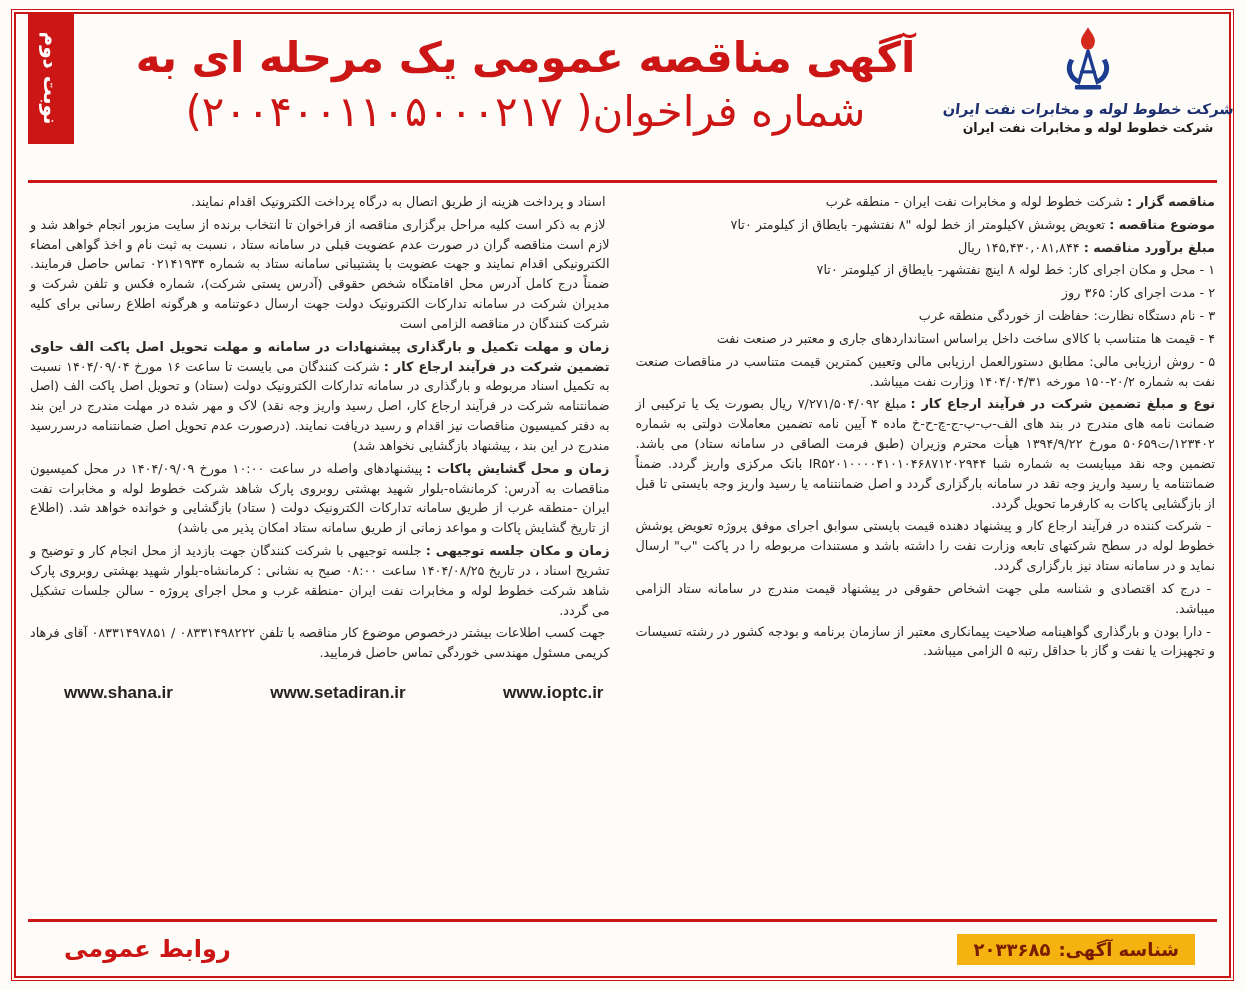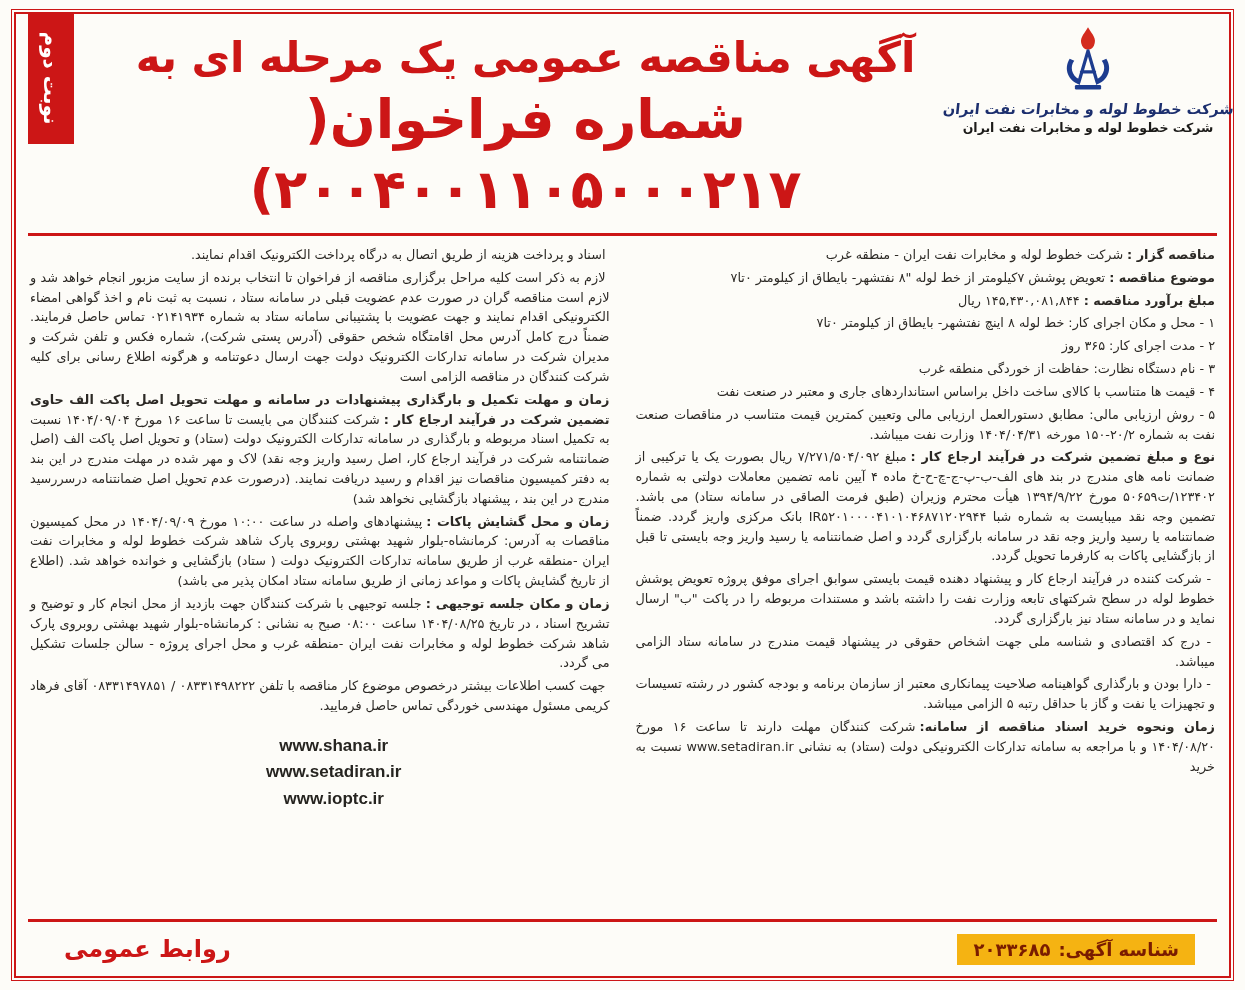--- a/index.html
+++ b/index.html
@@ -20,31 +20,31 @@
     background:#cc1616;color:#fff;display:flex;align-items:center;justify-content:center;z-index:3;
   }
   .notice-banner span{transform:rotate(90deg);white-space:nowrap;font-weight:bold;font-size:20px;letter-spacing:1px;}
   
   .header{display:flex;align-items:flex-start;border-bottom:3px solid #cc1616;padding:6px 4px 8px 60px;min-height:148px;}
   .logo-block{width:250px;display:flex;flex-direction:column;align-items:center;gap:3px;padding-top:2px;}
   .calligraphy{color:#1c2f6e;font-weight:bold;font-size:14.5px;transform:skewX(-6deg);white-space:nowrap;}
   .company-caption{font-size:12.5px;font-weight:bold;color:#1c1b19;white-space:nowrap;}
   .title{flex:1;text-align:center;color:#cc1616;font-weight:800;padding-top:8px;}
   .title-line1{font-size:42px;line-height:1.25;font-weight:800;}
-  .title-line2{font-size:54px;line-height:1.3;font-weight:700;}
+  .title-line2{font-size:42px;line-height:1.3;font-weight:400;}
   
   .body{flex:1;display:flex;gap:26px;padding:9px 2px 0;overflow:hidden;}
   .col{flex:1;font-size:12.8px;line-height:1.55;color:#2c2925;text-align:justify;}
   .para{margin:0 0 3px 0;}
   .para strong{margin-left:4px;}
   
   .websites{
     display:flex;justify-content:space-between;align-items:center;
     padding:14px 6px 0 34px;font-family:"Liberation Sans","DejaVu Sans",sans-serif;
-    font-weight:bold;font-size:17px;color:#262420;flex-direction:column;
+    font-weight:bold;font-size:17px;color:#262420;
   }
   
   .bottom-band{
     border-top:3px solid #cc1616;margin-top:6px;height:54px;flex:0 0 auto;
     display:flex;align-items:center;justify-content:space-between;padding:0 22px 0 36px;
   }
   .ad-id-badge{background:#f5b312;color:#7a1c00;font-weight:bold;font-size:18px;padding:5px 16px;display:flex;gap:8px;align-items:center;}
   .pr-label{color:#cc1616;font-size:24px;font-weight:800;}
   .emblem{display:block;}
 </style>
@@ -86,21 +86,20 @@
         <p class="para"><strong>مبلغ برآورد مناقصه :</strong><span>۱۴۵,۴۳۰,۰۸۱,۸۴۴ ریال</span></p>
         <p class="para"><strong></strong><span>۱- محل و مکان اجرای کار: خط لوله ۸ اینچ نفتشهر- بایطاق از کیلومتر ۰تا۷</span></p>
         <p class="para"><strong></strong><span>۲- مدت اجرای کار: ۳۶۵ روز</span></p>
         <p class="para"><strong></strong><span>۳- نام دستگاه نظارت: حفاظت از خوردگی منطقه غرب</span></p>
         <p class="para"><strong></strong><span>۴- قیمت ها متناسب با کالای ساخت داخل براساس استانداردهای جاری و معتبر در صنعت نفت</span></p>
         <p class="para"><strong></strong><span>۵- روش ارزیابی مالی: مطابق دستورالعمل ارزیابی مالی وتعیین کمترین قیمت متناسب در مناقصات صنعت نفت به شماره ۲۰/۲-۱۵۰ مورخه ۱۴۰۴/۰۴/۳۱ وزارت نفت میباشد.</span></p>
         <p class="para"><strong>نوع و مبلغ تضمین شرکت در فرآیند ارجاع کار :</strong><span>مبلغ ۷/۲۷۱/۵۰۴/۰۹۲ ریال بصورت یک یا ترکیبی از ضمانت نامه های مندرج در بند های الف-ب-پ-ج-چ-ح-خ ماده ۴ آیین نامه تضمین معاملات دولتی به شماره ۱۲۳۴۰۲/ت۵۰۶۵۹ مورخ ۱۳۹۴/۹/۲۲ هیأت محترم وزیران (طبق فرمت الصاقی در سامانه ستاد) می باشد. تضمین وجه نقد میبایست به شماره شبا IR۵۲۰۱۰۰۰۰۴۱۰۱۰۴۶۸۷۱۲۰۲۹۴۴ بانک مرکزی واریز گردد. ضمناً ضمانتنامه یا رسید واریز وجه نقد در سامانه بارگزاری گردد و اصل ضمانتنامه یا رسید واریز وجه بایستی تا قبل از بازگشایی پاکات به کارفرما تحویل گردد.</span></p>
         <p class="para"><strong></strong><span>- شرکت کننده در فرآیند ارجاع کار و پیشنهاد دهنده قیمت بایستی سوابق اجرای موفق پروژه تعویض پوشش خطوط لوله در سطح شرکتهای تابعه وزارت نفت را داشته باشد و مستندات مربوطه را در پاکت "ب" ارسال نماید و در سامانه ستاد نیز بارگزاری گردد.</span></p>
         <p class="para"><strong></strong><span>- درج کد اقتصادی و شناسه ملی جهت اشخاص حقوقی در پیشنهاد قیمت مندرج در سامانه ستاد الزامی میباشد.</span></p>
         <p class="para"><strong></strong><span>- دارا بودن و بارگذاری گواهینامه صلاحیت پیمانکاری معتبر از سازمان برنامه و بودجه کشور در رشته تسیسات و تجهیزات یا نفت و گاز با حداقل رتبه ۵ الزامی میباشد.</span></p>
-        <p class="para"><strong>زمان ونحوه خرید اسناد مناقصه از سامانه:</strong><span>شرکت کنندگان مهلت دارند تا ساعت ۱۶ مورخ ۱۴۰۴/۰۸/۲۰ و با مراجعه به سامانه تدارکات الکترونیکی دولت (ستاد) به نشانی www.setadiran.ir نسبت به خرید</span></p>
       </div>
 
       <div class="col col-left">
         <p class="para"><strong></strong><span>اسناد و پرداخت هزینه از طریق اتصال به درگاه پرداخت الکترونیک اقدام نمایند.</span></p>
         <p class="para"><strong></strong><span>لازم به ذکر است کلیه مراحل برگزاری مناقصه از فراخوان تا انتخاب برنده از سایت مزبور انجام خواهد شد و لازم است مناقصه گران در صورت عدم عضویت قبلی در سامانه ستاد ، نسبت به ثبت نام و اخذ گواهی امضاء الکترونیکی اقدام نمایند و جهت عضویت با پشتیبانی سامانه ستاد به شماره ۰۲۱۴۱۹۳۴ تماس حاصل فرمایند. ضمناً درج کامل آدرس محل اقامتگاه شخص حقوقی (آدرس پستی شرکت)، شماره فکس و تلفن شرکت و مدیران شرکت در سامانه تدارکات الکترونیک دولت جهت ارسال دعوتنامه و هرگونه اطلاع رسانی برای کلیه شرکت کنندگان در مناقصه الزامی است</span></p>
         <p class="para"><strong>زمان و مهلت تکمیل و بارگذاری پیشنهادات در سامانه و مهلت تحویل اصل پاکت الف حاوی تضمین شرکت در فرآیند ارجاع کار :</strong><span>شرکت کنندگان می بایست تا ساعت ۱۶ مورخ ۱۴۰۴/۰۹/۰۴ نسبت به تکمیل اسناد مربوطه و بارگذاری در سامانه تدارکات الکترونیک دولت (ستاد) و تحویل اصل پاکت الف (اصل ضمانتنامه شرکت در فرآیند ارجاع کار، اصل رسید واریز وجه نقد) لاک و مهر شده در مهلت مندرج در این بند به دفتر کمیسیون مناقصات نیز اقدام و رسید دریافت نمایند. (درصورت عدم تحویل اصل ضمانتنامه درسررسید مندرج در این بند ، پیشنهاد بازگشایی نخواهد شد)</span></p>
         <p class="para"><strong>زمان و محل گشایش پاکات :</strong><span>پیشنهادهای واصله در ساعت ۱۰:۰۰ مورخ ۱۴۰۴/۰۹/۰۹ در محل کمیسیون مناقصات به آدرس: کرمانشاه-بلوار شهید بهشتی روبروی پارک شاهد شرکت خطوط لوله و مخابرات نفت ایران -منطقه غرب از طریق سامانه تدارکات الکترونیک دولت ( ستاد) بازگشایی و خوانده خواهد شد. (اطلاع از تاریخ گشایش پاکات و مواعد زمانی از طریق سامانه ستاد امکان پذیر می باشد)</span></p>
         <p class="para"><strong>زمان و مکان جلسه توجیهی :</strong><span>جلسه توجیهی با شرکت کنندگان جهت بازدید از محل انجام کار و توضیح و تشریح اسناد ، در تاریخ ۱۴۰۴/۰۸/۲۵ ساعت ۰۸:۰۰ صبح به نشانی : کرمانشاه-بلوار شهید بهشتی روبروی پارک شاهد شرکت خطوط لوله و مخابرات نفت ایران -منطقه غرب و محل اجرای پروژه - سالن جلسات تشکیل می گردد.</span></p>
         <p class="para"><strong></strong><span>جهت کسب اطلاعات بیشتر درخصوص موضوع کار مناقصه با تلفن ۰۸۳۳۱۴۹۸۲۲۲ / ۰۸۳۳۱۴۹۷۸۵۱ آقای فرهاد کریمی مسئول مهندسی خوردگی تماس حاصل فرمایید.</span></p>
 

